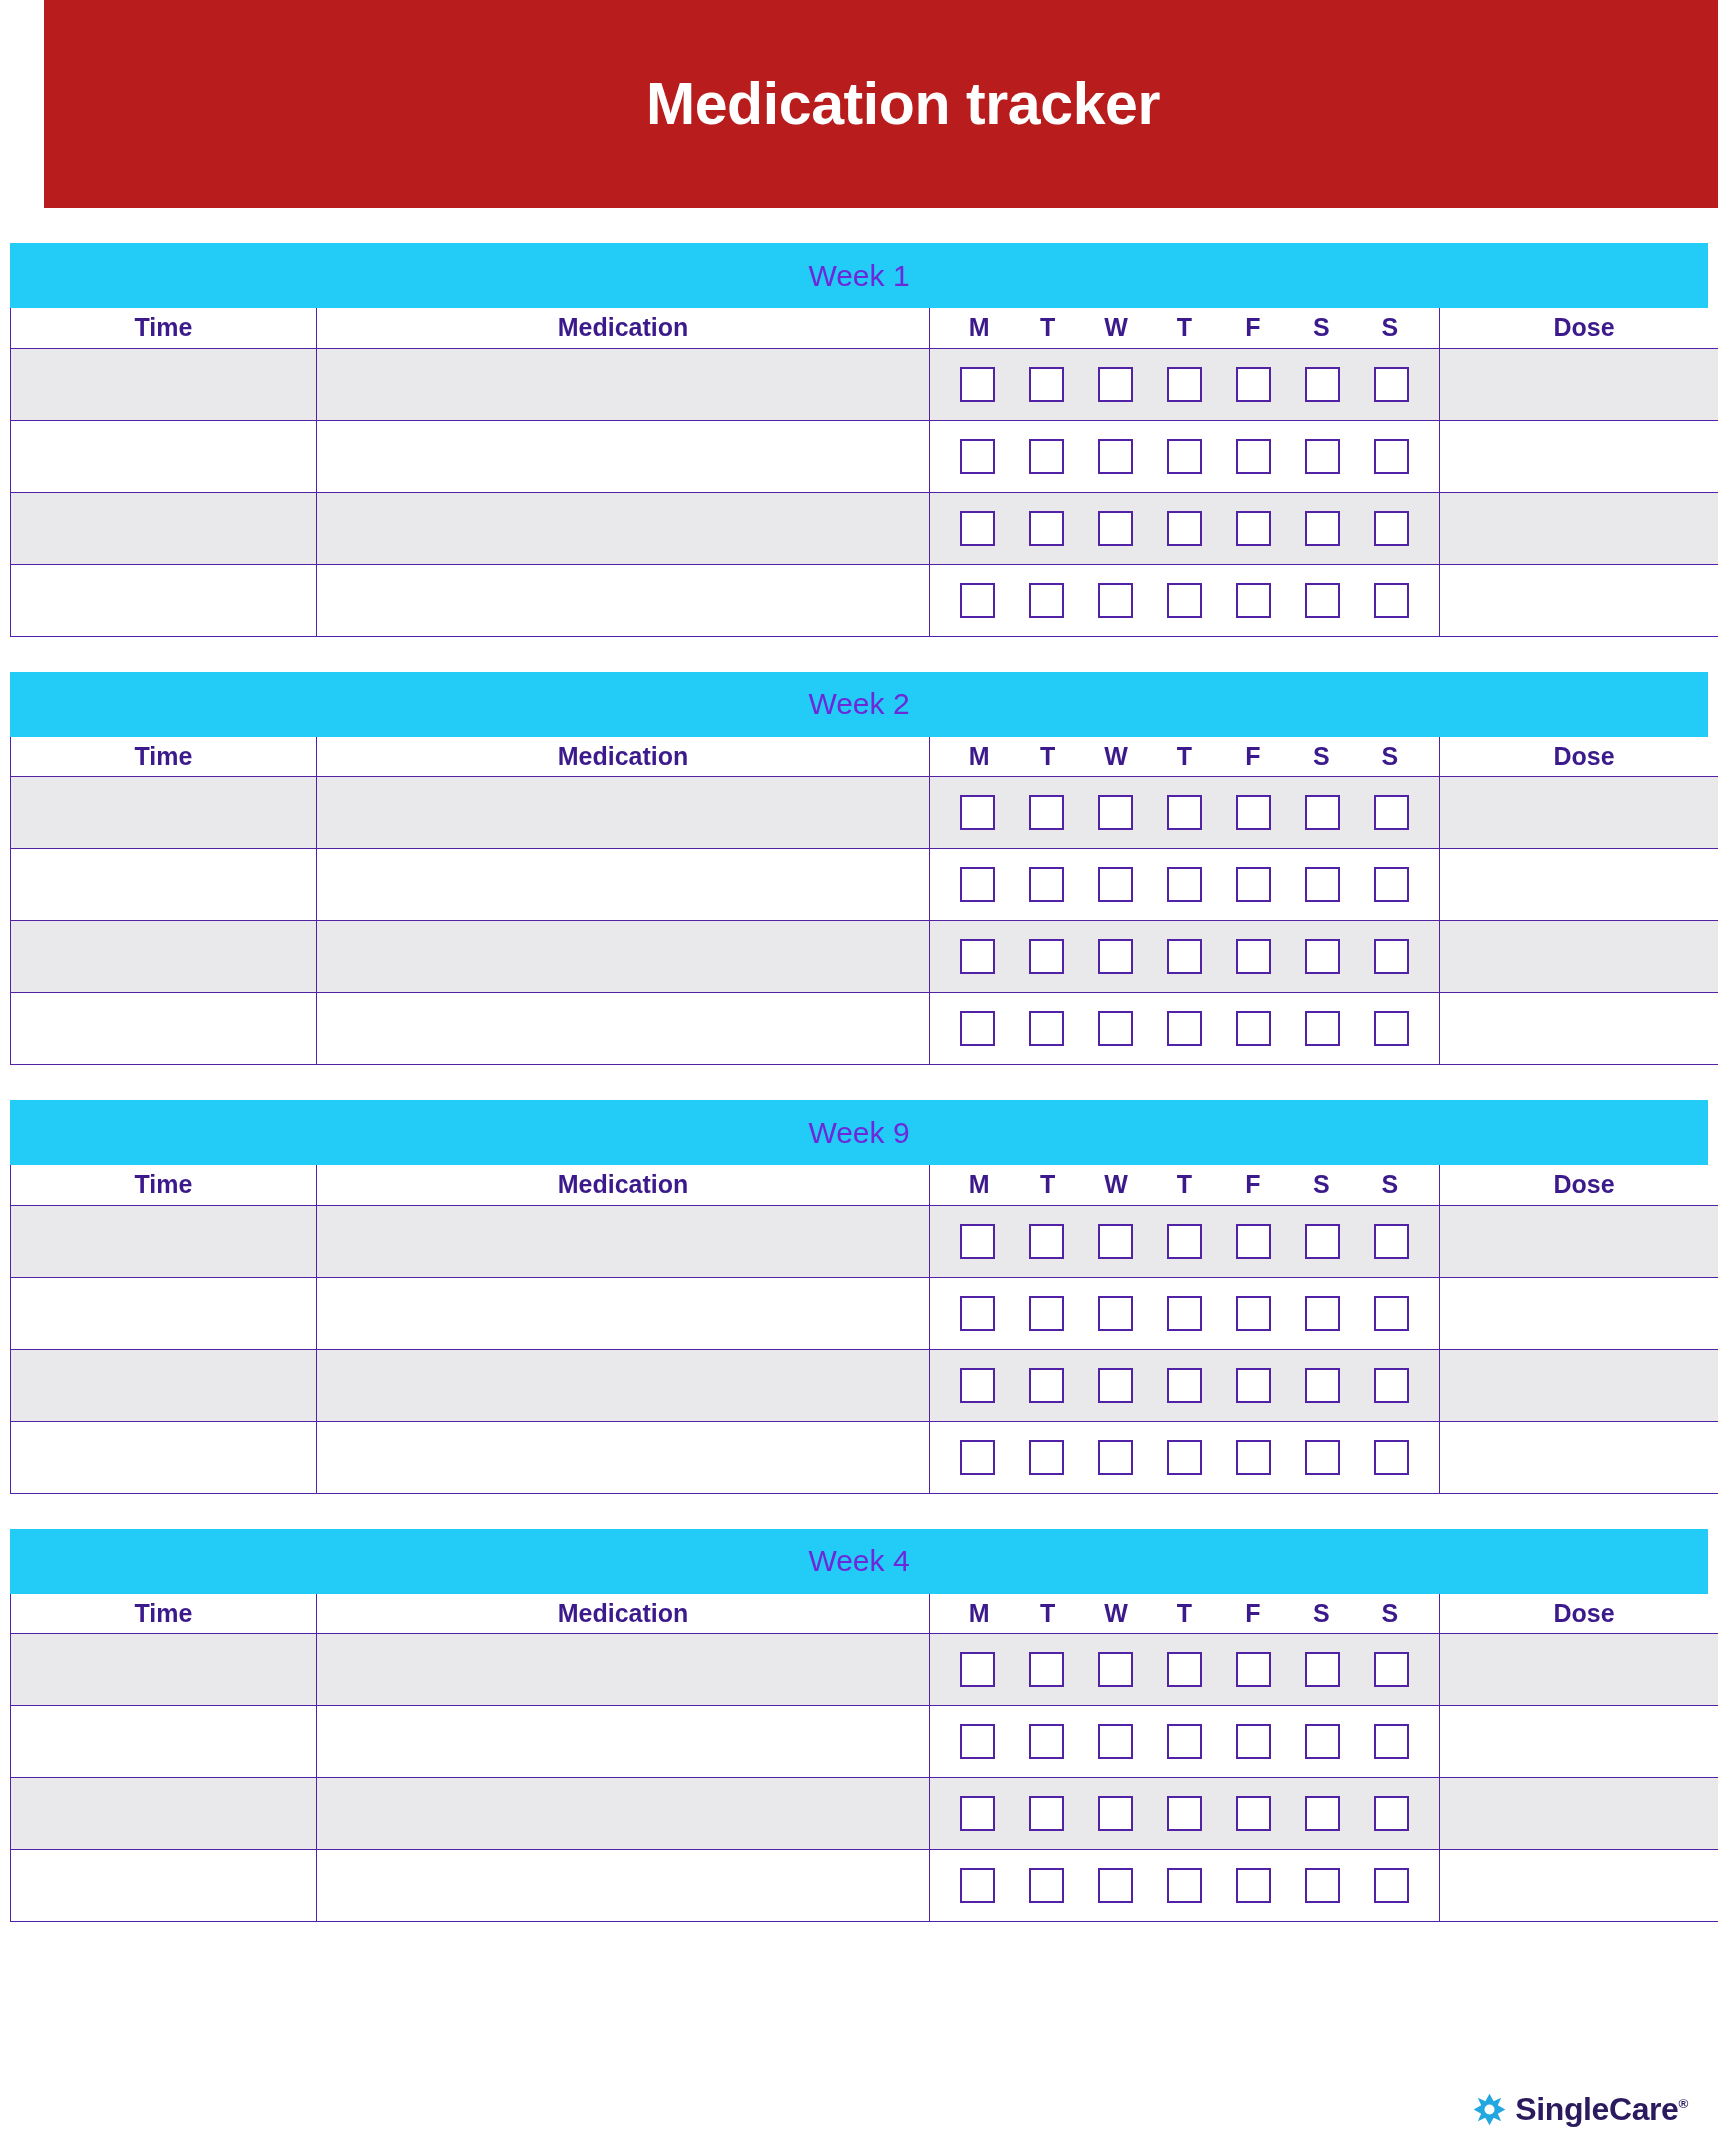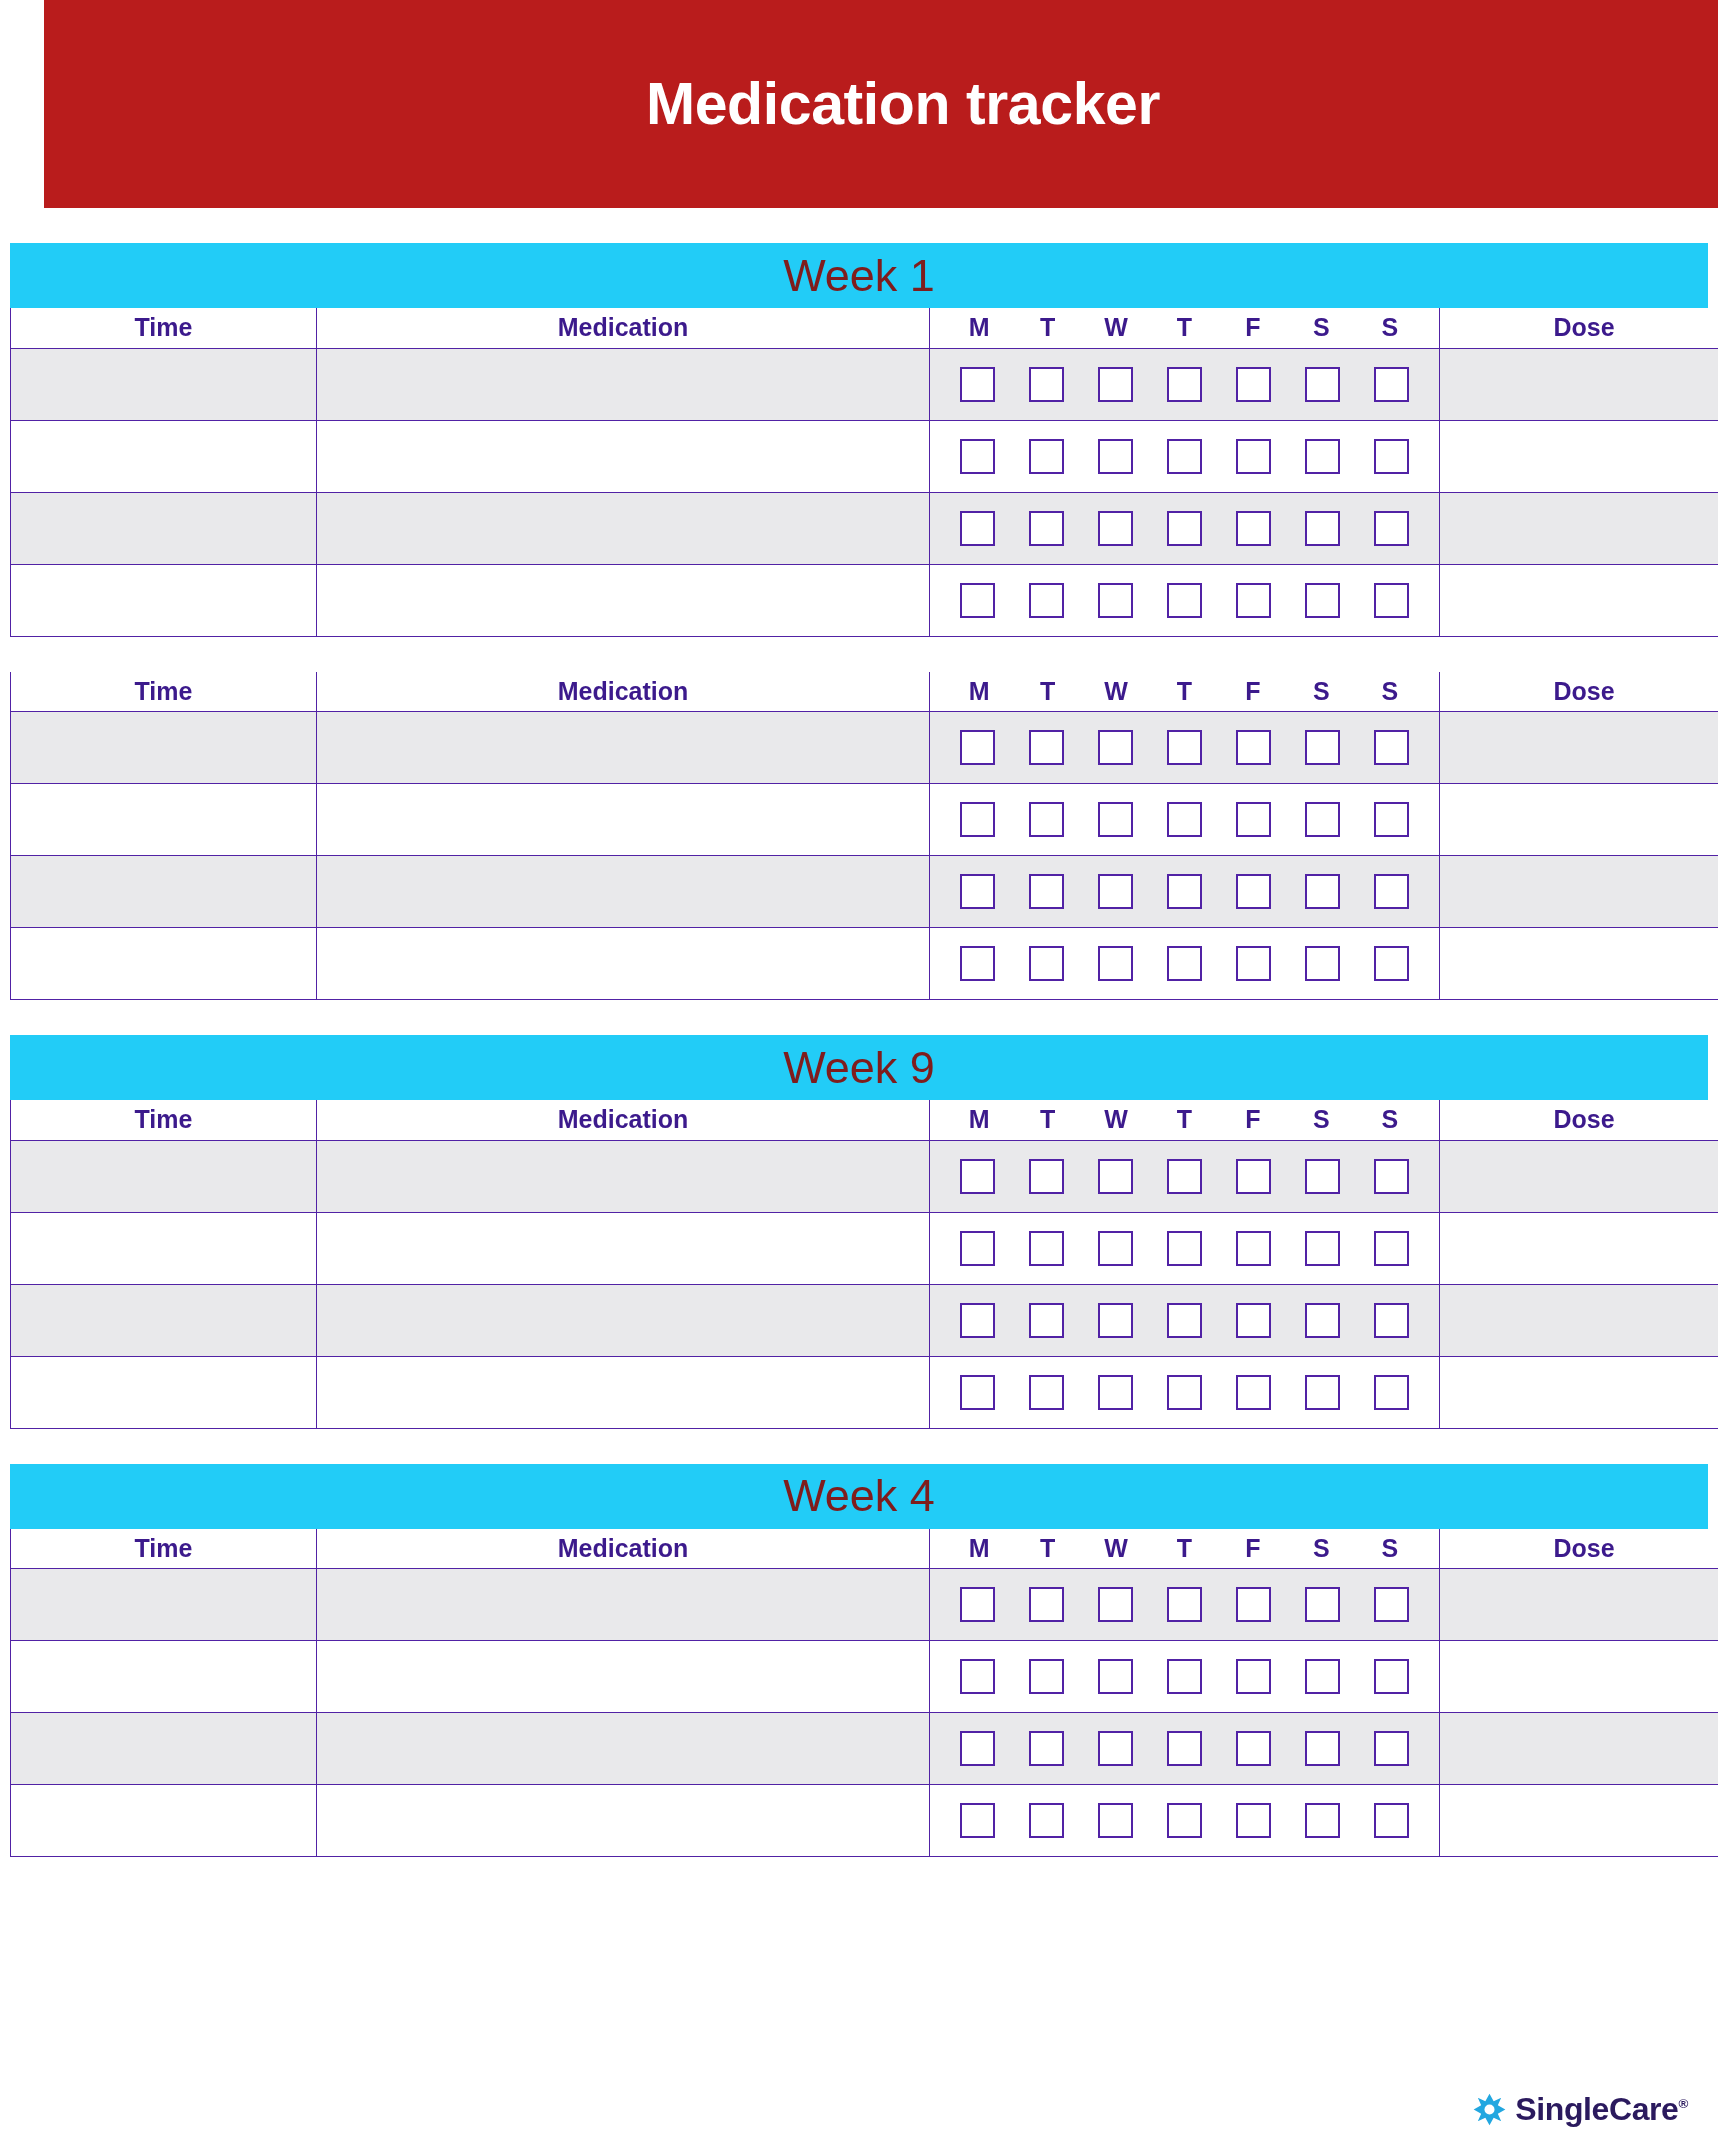--- a/index.html
+++ b/index.html
@@ -44,22 +44,22 @@
   .week-block.first { margin-top: 35px; }
 
   .week-bar {
     background: #22ccf7;
     height: 65px;
     display: flex;
     align-items: center;
     justify-content: center;
   }
   .week-bar-label {
-    color: #7f1d1d;
-    font-size: 45px;
+    color: #6d28d9;
+    font-size: 30px;
     font-weight: 500;
   }
 
   table.week-table {
     width: 100%;
     border-collapse: collapse;
     table-layout: fixed;
   }
   table.week-table td,
   table.week-table th {
@@ -308,20 +308,23 @@
                     <span class="checkbox"></span>
                   </div>
                 </div>
               </td>
               <td></td>
             </tr>
           </tbody>
         </table>
       </div>
       <div class="week-block">
+        <div class="week-bar">
+          <div class="week-bar-label">Week 2</div>
+        </div>
         <table class="week-table">
           <colgroup>
             <col class="col-time">
             <col class="col-med">
             <col class="col-days">
             <col class="col-dose">
           </colgroup>
           <thead>
             <tr>
               <th>Time</th>

